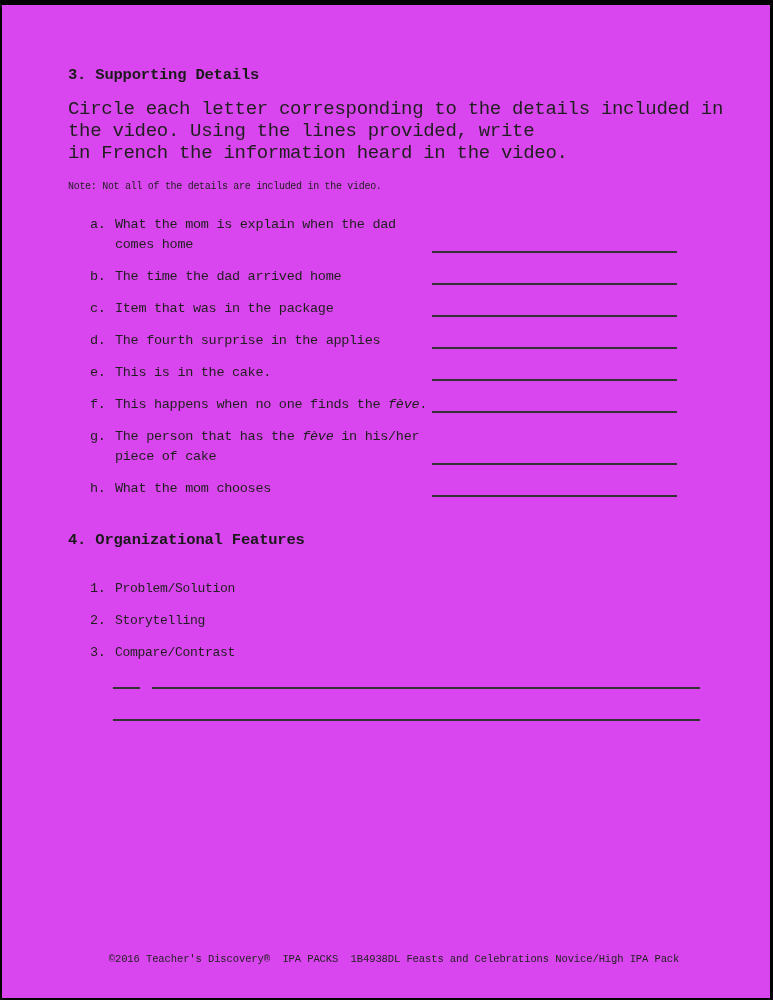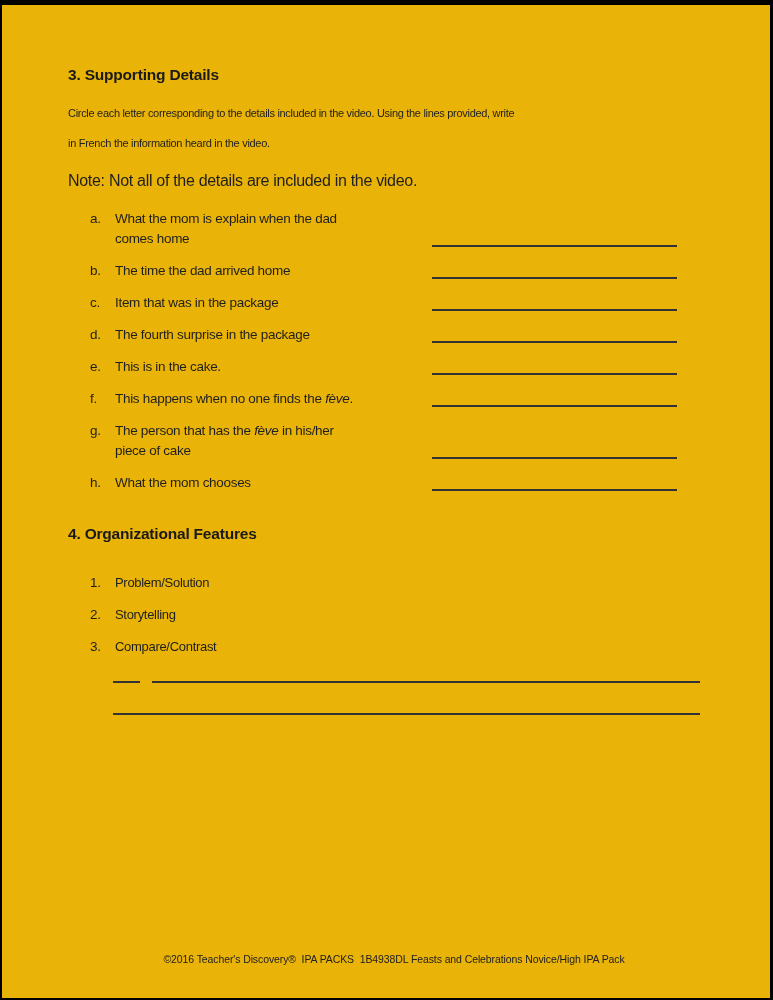--- a/index.html
+++ b/index.html
@@ -5,52 +5,52 @@
   html, body {
     margin: 0;
     padding: 0;
     background: #ffffff;
   }
   .page {
     position: relative;
     width: 773px;
     height: 1000px;
     box-sizing: border-box;
-    background: #eab308;
+    background: #d946ef;
     border: 2px solid #000000;
     border-top-width: 5px;
     border-right-width: 3px;
-    font-family: Liberation Sans, sans-serif;
+    font-family: Liberation Mono, monospace;
     color: #1f1f1f;
     overflow: hidden;
   }
   .content {
     position: absolute;
     left: 66px;
     top: 61px;
     width: 632px;
   }
   .sec-heading {
     font-size: 15.5px;
     font-weight: bold;
     letter-spacing: -0.2px;
     color: #1a1a1a;
     line-height: 18px;
   }
   .para {
     margin-top: 14px;
-    font-size: 11px;
-    line-height: 30px;
+    font-size: 19px;
+    line-height: 22px;
     letter-spacing: -0.3px;
     white-space: pre-line;
     width: 690px;
   }
   .note {
     margin-top: 12px;
-    font-size: 16px;
+    font-size: 10px;
     line-height: 21px;
     letter-spacing: -0.3px;
   }
   .items {
     margin-top: 18px;
   }
   .item {
     display: flex;
     align-items: flex-end;
     margin-bottom: 12px;
@@ -171,21 +171,21 @@
       </div>
 
       <div class="item">
         <span class="letter">c.</span>
         <span class="itext"><span>Item that was in the package</span><i></i><span></span></span>
         <span class="aline"></span>
       </div>
 
       <div class="item">
         <span class="letter">d.</span>
-        <span class="itext"><span>The fourth surprise in the package</span><i></i><span></span></span>
+        <span class="itext"><span>The fourth surprise in the applies</span><i></i><span></span></span>
         <span class="aline"></span>
       </div>
 
       <div class="item">
         <span class="letter">e.</span>
         <span class="itext"><span>This is in the cake.</span><i></i><span></span></span>
         <span class="aline"></span>
       </div>
 
       <div class="item">

